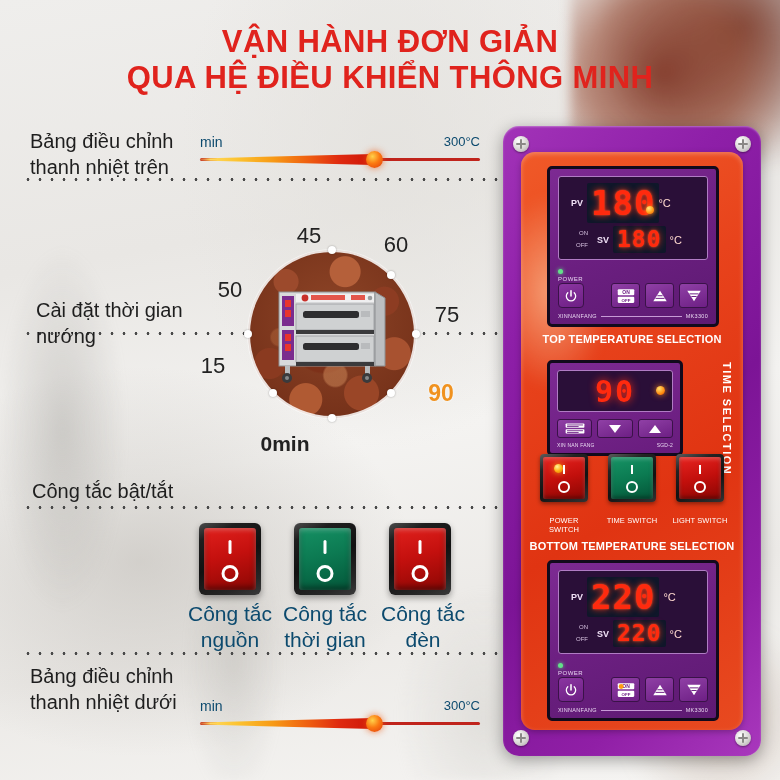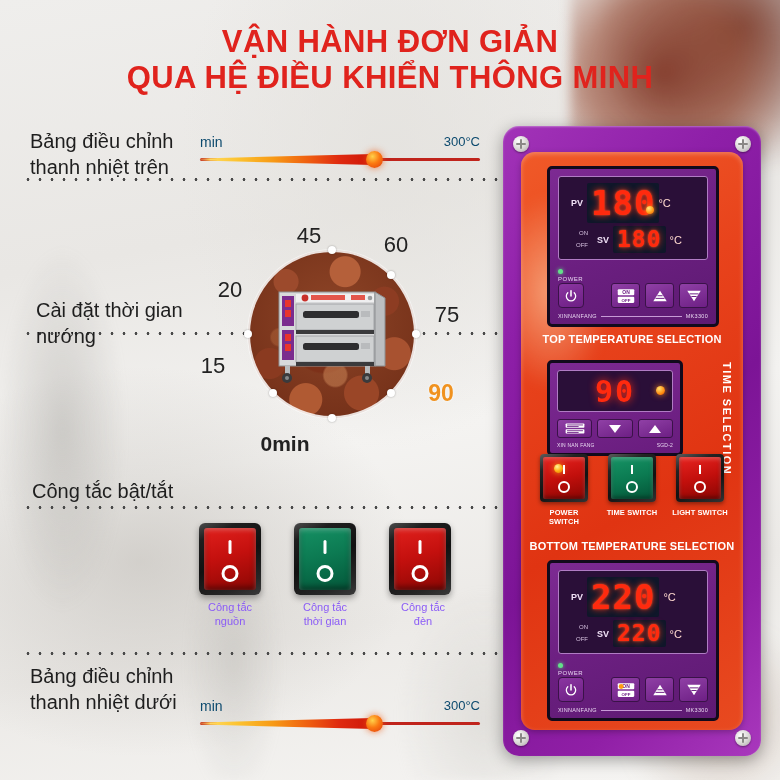--- a/index.html
+++ b/index.html
@@ -153,21 +153,21 @@
   .rocker .bar {
     position:absolute; left:50%; top:20%; transform:translateX(-50%);
     width:3px; height:22%; background:#fff; border-radius:2px;
   }
   .rocker .circ {
     position:absolute; left:50%; top:60%; transform:translateX(-50%);
     width:17px; height:17px; border-radius:50%; border:3px solid #fff;
   }
   .swLbl {
     position:absolute; z-index:5; text-align:center;
-    font-size:11px; color:#8b5cf6; line-height:1.25; white-space:nowrap;
+    font-size:21px; color:#0c4a6e; line-height:1.25; white-space:nowrap;
   }
 
   
   #panel {
     position:absolute; left:503px; top:126px; width:258px; height:630px;
     z-index:7; border-radius:16px;
     background:linear-gradient(135deg,#a233b8 0%,#8e1fa8 25%,#7c1496 55%,#901fa6 80%,#a938bd 100%);
     box-shadow:0 4px 16px rgba(0,0,0,.35), inset 0 1px 2px rgba(255,255,255,.35);
     padding:20px 15px;
   }
@@ -312,21 +312,21 @@
   }
   .miniSw.red .mface { background:linear-gradient(165deg,#e82420 0%,#c20f0c 50%,#8a0603 100%); }
   .miniSw.green .mface { background:linear-gradient(165deg,#169365 0%,#0b7a51 50%,#045538 100%); }
   .miniSw .mbar { position:absolute; left:50%; top:18%; transform:translateX(-50%); width:2px; height:22%; background:#fff; }
   .miniSw .mcirc { position:absolute; left:50%; top:58%; transform:translateX(-50%); width:12px; height:12px; border-radius:50%; border:2px solid #fff; }
   .miniSw .mled {
     position:absolute; left:11px; top:7px; width:9px; height:9px; border-radius:50%;
     background:radial-gradient(circle at 35% 30%, #fff3a0 0%, #ffb114 50%, #e06a05 100%);
     box-shadow:0 0 6px rgba(255,170,20,.95);
   }
-  .miniSwLbl { color:#fff; font-size:7.5px; font-weight:bold; margin-top:6px; letter-spacing:.1px; }
+  .miniSwLbl { color:#fff; font-size:7.5px; font-weight:normal; margin-top:14px; letter-spacing:.1px; }
 
   
   .ovensvg { width:100%; height:100%; display:block; }
 </style>
 </head>
 <body>
 
 <div id="bg">
   <div class="base"></div>
   <div class="meatTR"></div>
@@ -409,21 +409,21 @@
   <div class="tick" style="left:25px;  top:143px;"></div>
   <div class="tick" style="left:0px;   top:84px;"></div>
 </div>
 
 <div class="tickLbl" style="left:309px; top:236px;">45</div>
 <div class="tickLbl" style="left:396px; top:245px;">60</div>
 <div class="tickLbl" style="left:447px; top:315px;">75</div>
 <div class="tickLbl hot" style="left: 441px; top: 393px; color: rgb(240, 146, 31);">90</div>
 <div class="tickLbl zero" style="left:285px; top:444px;">0min</div>
 <div class="tickLbl" style="left:213px; top:366px;">15</div>
-<div class="tickLbl" style="left:230px; top:290px;">20</div>
+<div class="tickLbl" style="left:230px; top:290px;">50</div>
 
 <div class="lbl" style="left:32px; top:478px;">Công tắc bật/tắt</div>
 
 <div class="rocker red" style="left:199px; top:523px; width:62px; height:72px;">
   <div class="face">
     <div class="bar"></div>
     <div class="circ"></div>
   </div>
 </div>
 <div class="rocker green" style="left:294px; top:523px; width:62px; height:72px;">

